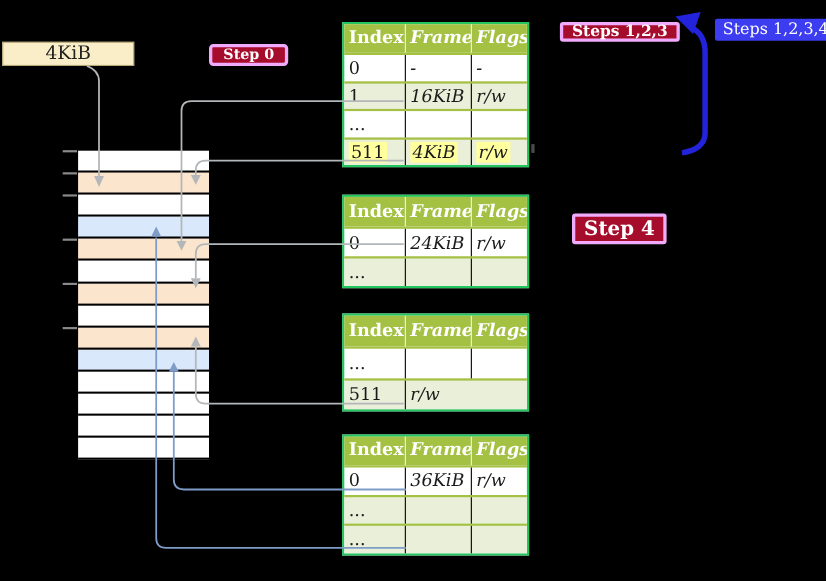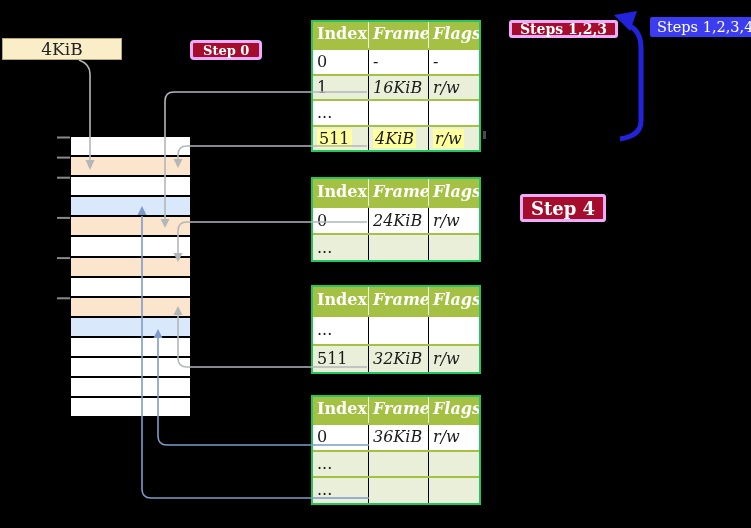--- a/index.html
+++ b/index.html
@@ -119,21 +119,20 @@
         <div class="cell c1">Frame</div>
         <div class="cell c2">Flags</div>
       </div>
       <div class="trow plain" style="height: 28.5px; line-height: 26.5px;">
         <div class="cell c0">...</div>
         <div class="cell c1"></div>
         <div class="cell c2"></div>
       </div>
       <div class="trow alt" style="height: 28.5px; line-height: 26.5px;">
         <div class="cell c0">511</div>
-        <div class="cell c1">32KiB</div>
         <div class="cell c2">r/w</div>
       </div>
     </div>
   <div class="ptable" style="top:395px">
       <div class="trow hrow" style="height: 26px; line-height: 24px;">
         <div class="cell c0">Index</div>
         <div class="cell c1">Frame</div>
         <div class="cell c2">Flags</div>
       </div>
       <div class="trow plain" style="height: 26.7px; line-height: 24.7px;">

